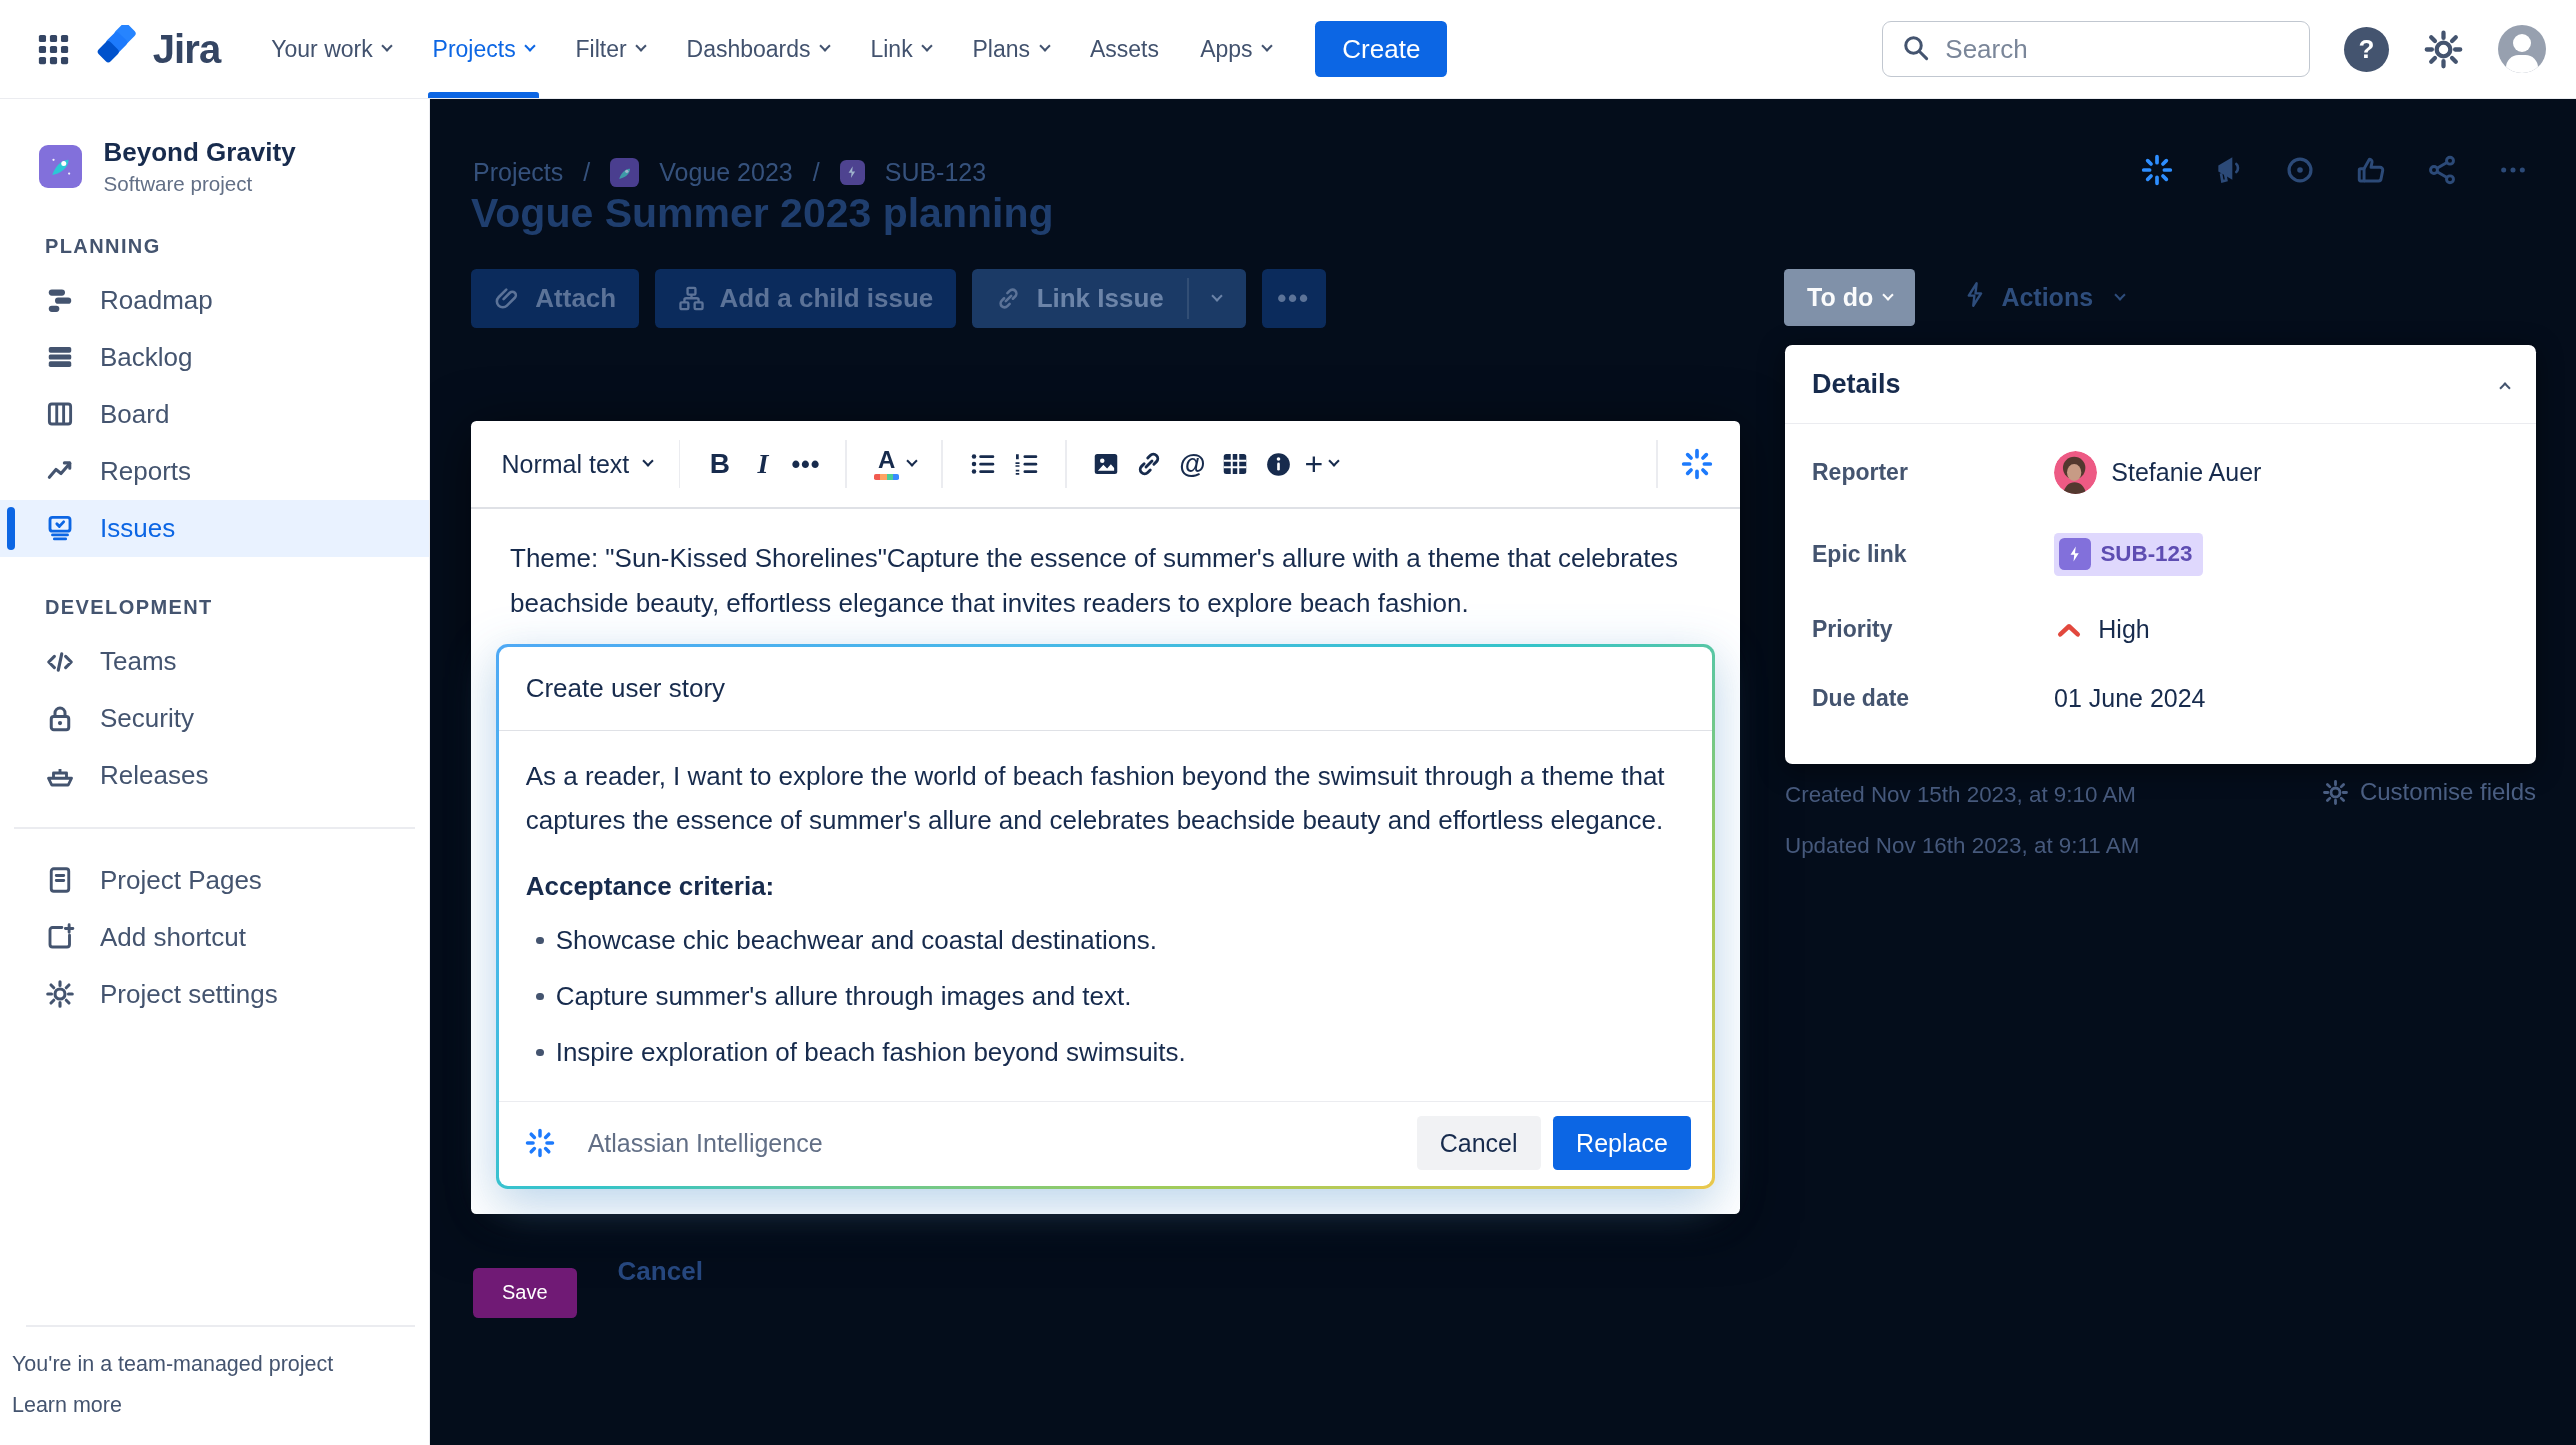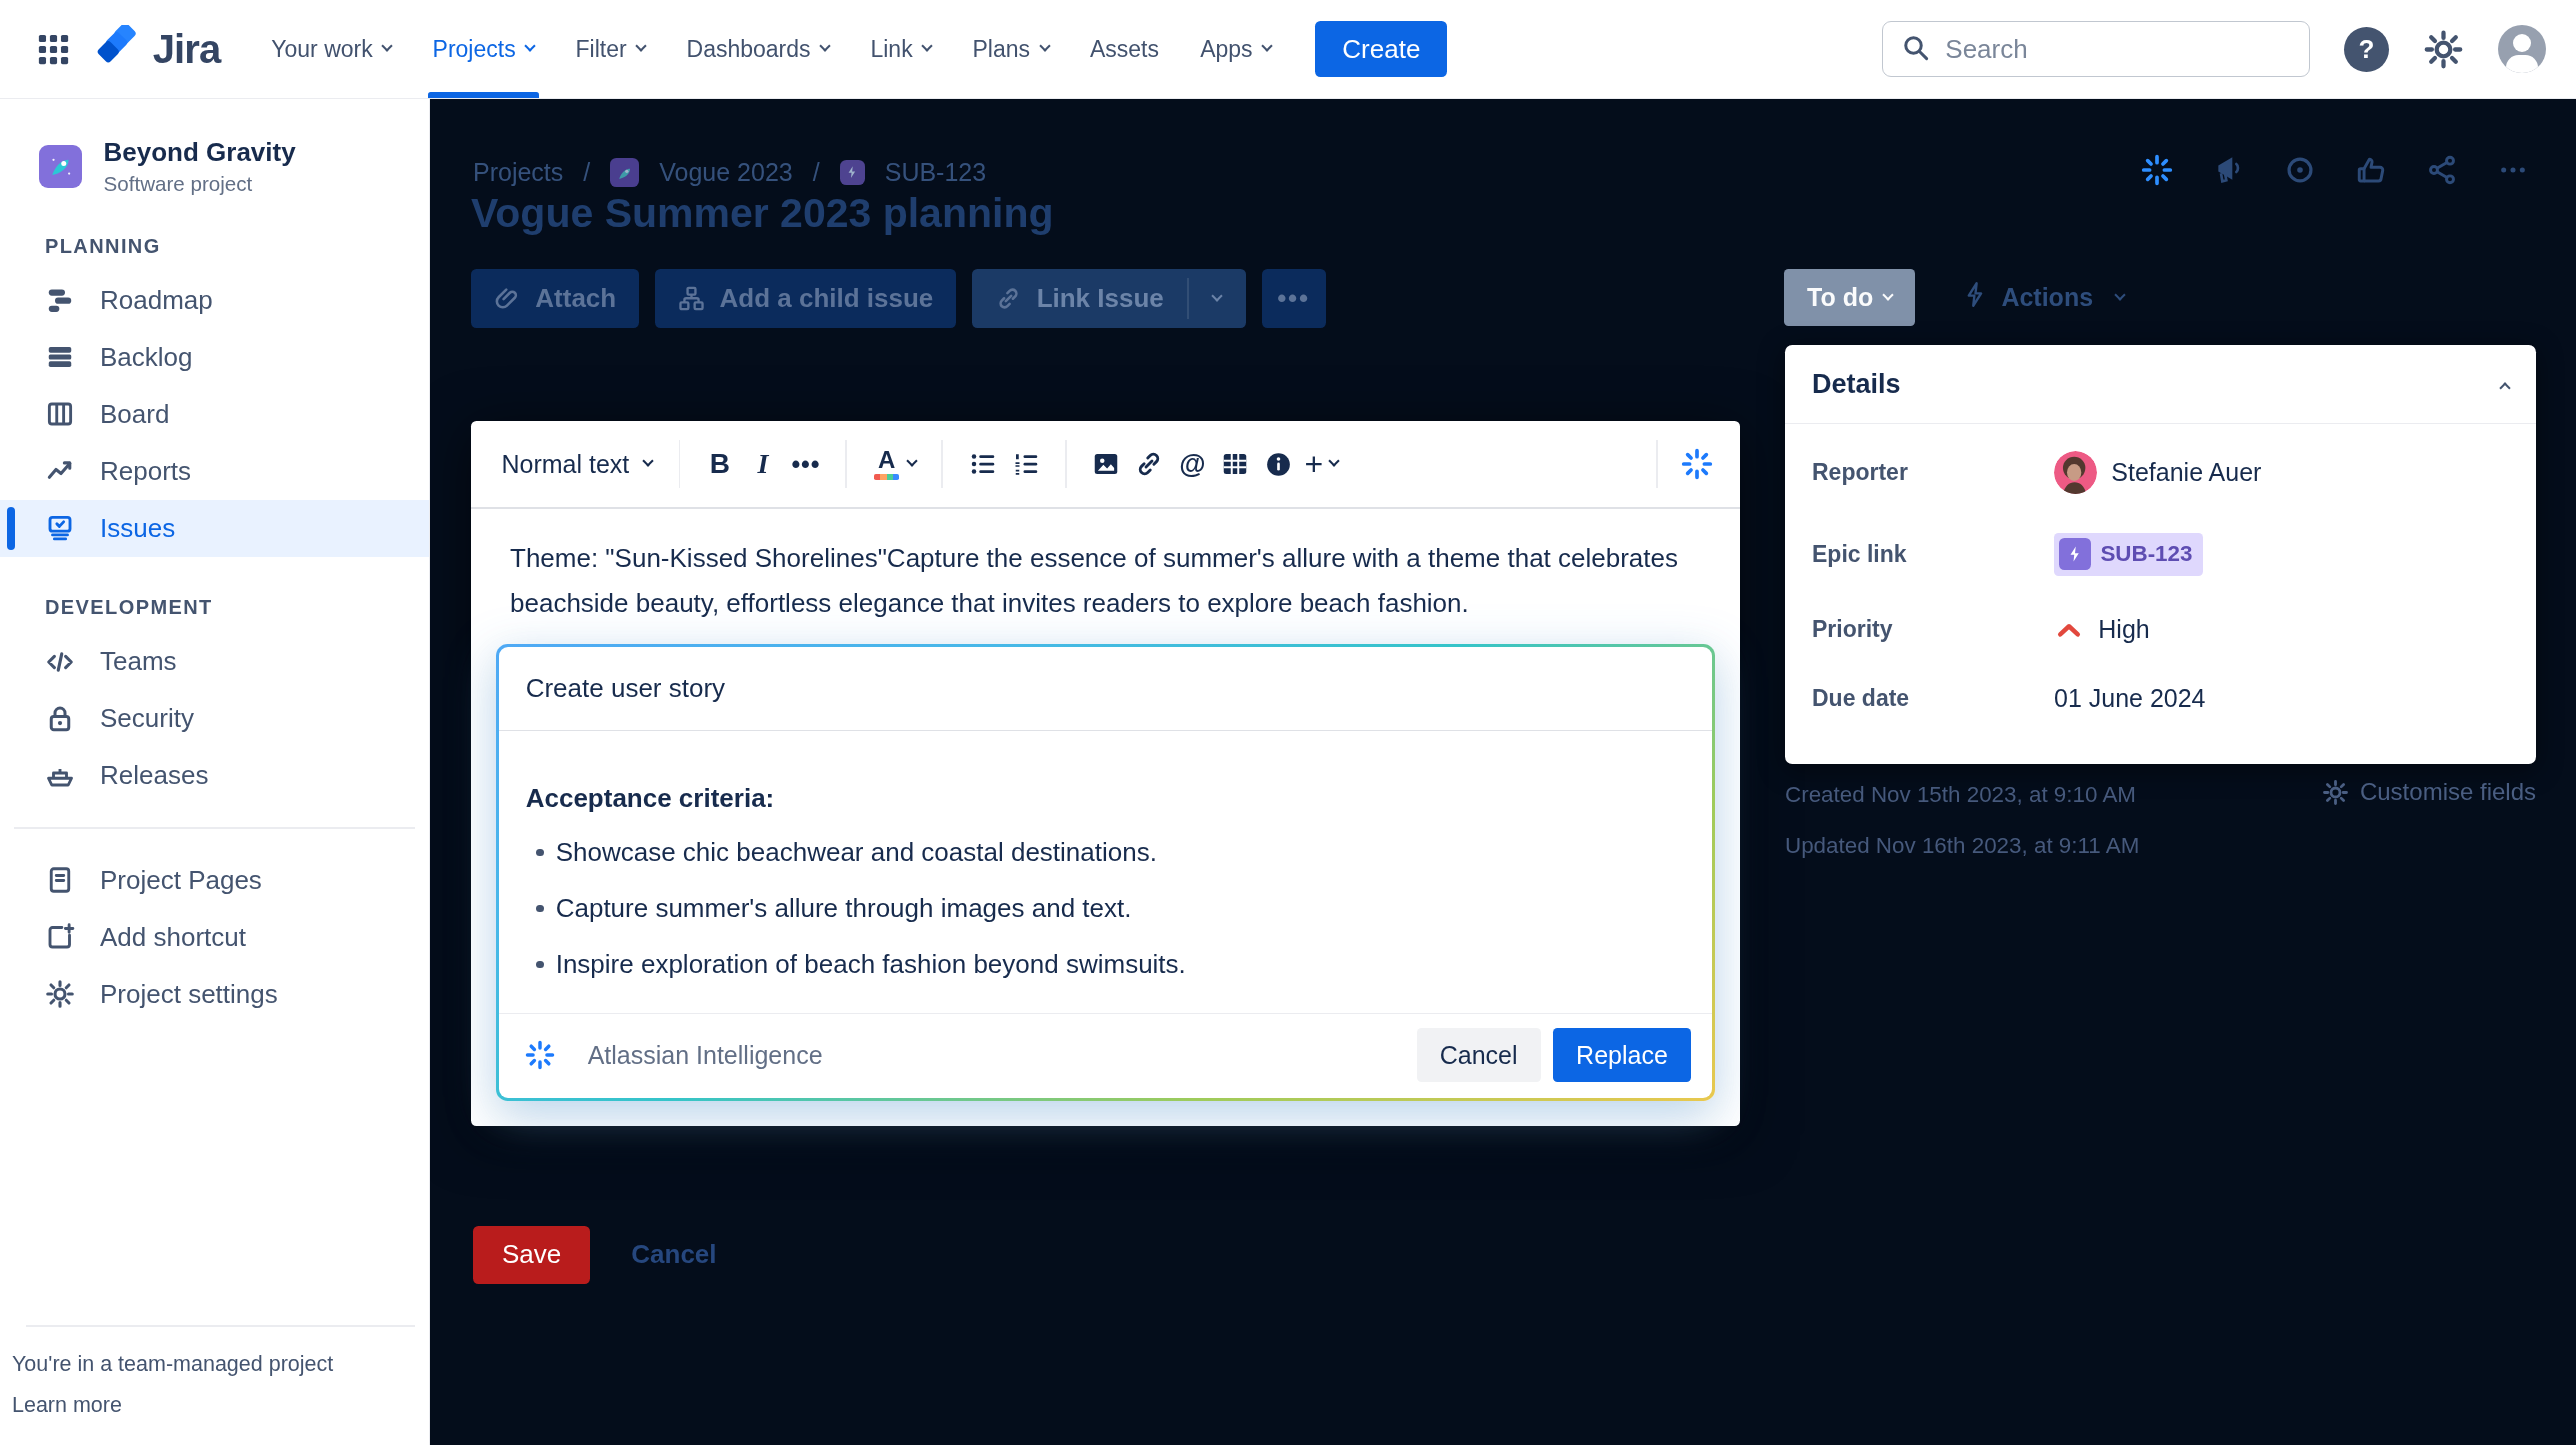--- a/index.html
+++ b/index.html
@@ -110,22 +110,22 @@
   .ai-list li::before { content:""; position:absolute; left:10.7px; top:14.3px; width:7.2px; height:7.2px; border-radius:50%; background:#44546F; }
   .ai-foot { border-top:1.8px solid #EBECF0; display:flex; align-items:center; padding:14.3px 21.5px 16px 25px; }
   .ai-brand { display:flex; align-items:center; gap:32px; font-size:25px; color:#626F86; }
   .ai-foot-btns { margin-left:auto; display:flex; gap:12.5px; }
   .btn-cancel { background:#F1F2F4; color:#172B4D; border:none; border-radius:4.5px; padding:12.5px 23px;
     font-size:25px; font-weight:500; cursor:pointer; font-family:inherit; }
   .btn-replace { background:#0C66E4; color:#fff; border:none; border-radius:4.5px; padding:12.5px 23px;
     font-size:25px; font-weight:500; cursor:pointer; font-family:inherit; }
 
   .save-row { position:absolute; left:43px; top:1127px; display:flex; align-items:center; gap:41px; }
-  .btn-save { background:#b91c1c; color:#fff; border:none; border-radius:5.4px; padding:13.4px 29px;
-    font-size:26px; font-weight:500; cursor:pointer; font-family:inherit; }
+  .btn-save { background:#701a75; color:#fff; border:none; border-radius:5.4px; padding:13.4px 29px;
+    font-size:20px; font-weight:500; cursor:pointer; font-family:inherit;margin-top:42px; }
   .link-cancel { font-size:26px; font-weight:600; color:#26477E; cursor:pointer; }
 
   
   .details-card { position:absolute; left:1355px; top:246px; width:751px; height:419px; background:#fff;
     border-radius:7.2px; box-shadow:0 5.4px 27px rgba(0,0,0,0.45); }
   .det-head { height:79px; display:flex; align-items:center; padding:0 27px; border-bottom:1.8px solid #EBECF0; }
   .det-title { font-size:27px; font-weight:700; color:#172B4D; }
   .det-collapse { margin-left:auto; color:#44546F; cursor:pointer; }
   .det-body { padding:27px 27px 0; }
   .det-row { display:flex; align-items:center; margin-bottom:39px; }
@@ -551,20 +551,21 @@
       </div>
     </div>
 
     <div class="ed-desc">Theme:  "Sun-Kissed Shorelines"Capture the essence of summer's allure with a theme that celebrates beachside beauty, effortless elegance that invites readers to explore  beach fashion.</div>
 
     <div class="ai-wrap">
       <div class="ai-inner">
         <div class="ai-head">Create user story</div>
         <div class="ai-divider"></div>
         <div class="ai-body">
+          <p>As a reader, I want to explore the world of beach fashion beyond the swimsuit through a theme that captures the essence of summer's allure and celebrates beachside beauty and effortless elegance.</p>
           <p class="ai-crit-head">Acceptance criteria:</p>
           <ul class="ai-list">
             <li>Showcase chic beachwear and coastal destinations.</li>
             <li>Capture summer's allure through images and text.</li>
             <li>Inspire exploration of beach fashion beyond swimsuits.</li>
           </ul>
         </div>
         <div class="ai-foot">
           <div class="ai-brand">
             <span style="color:#1D7AFC;display:flex;">

